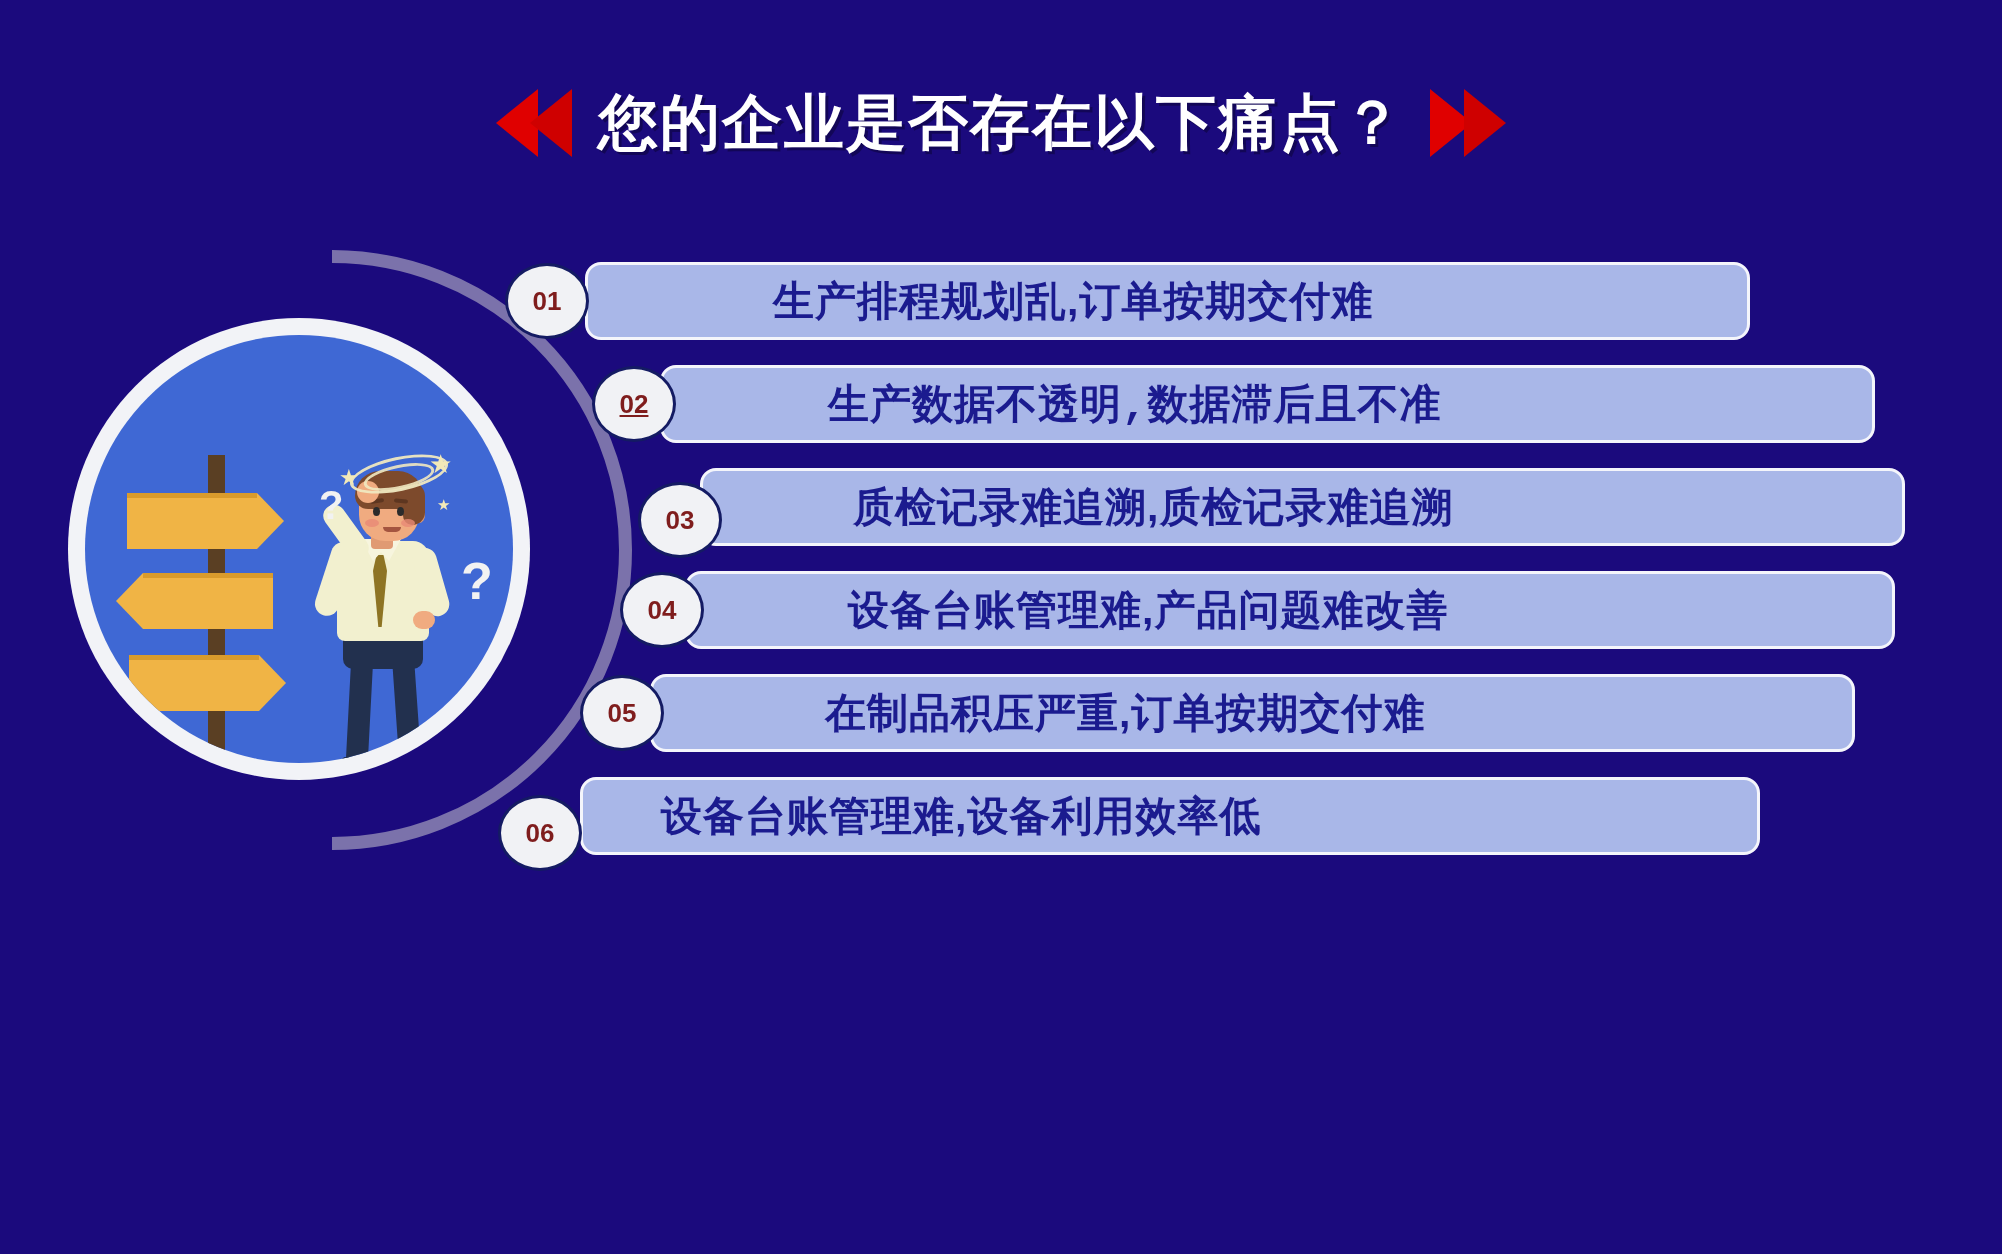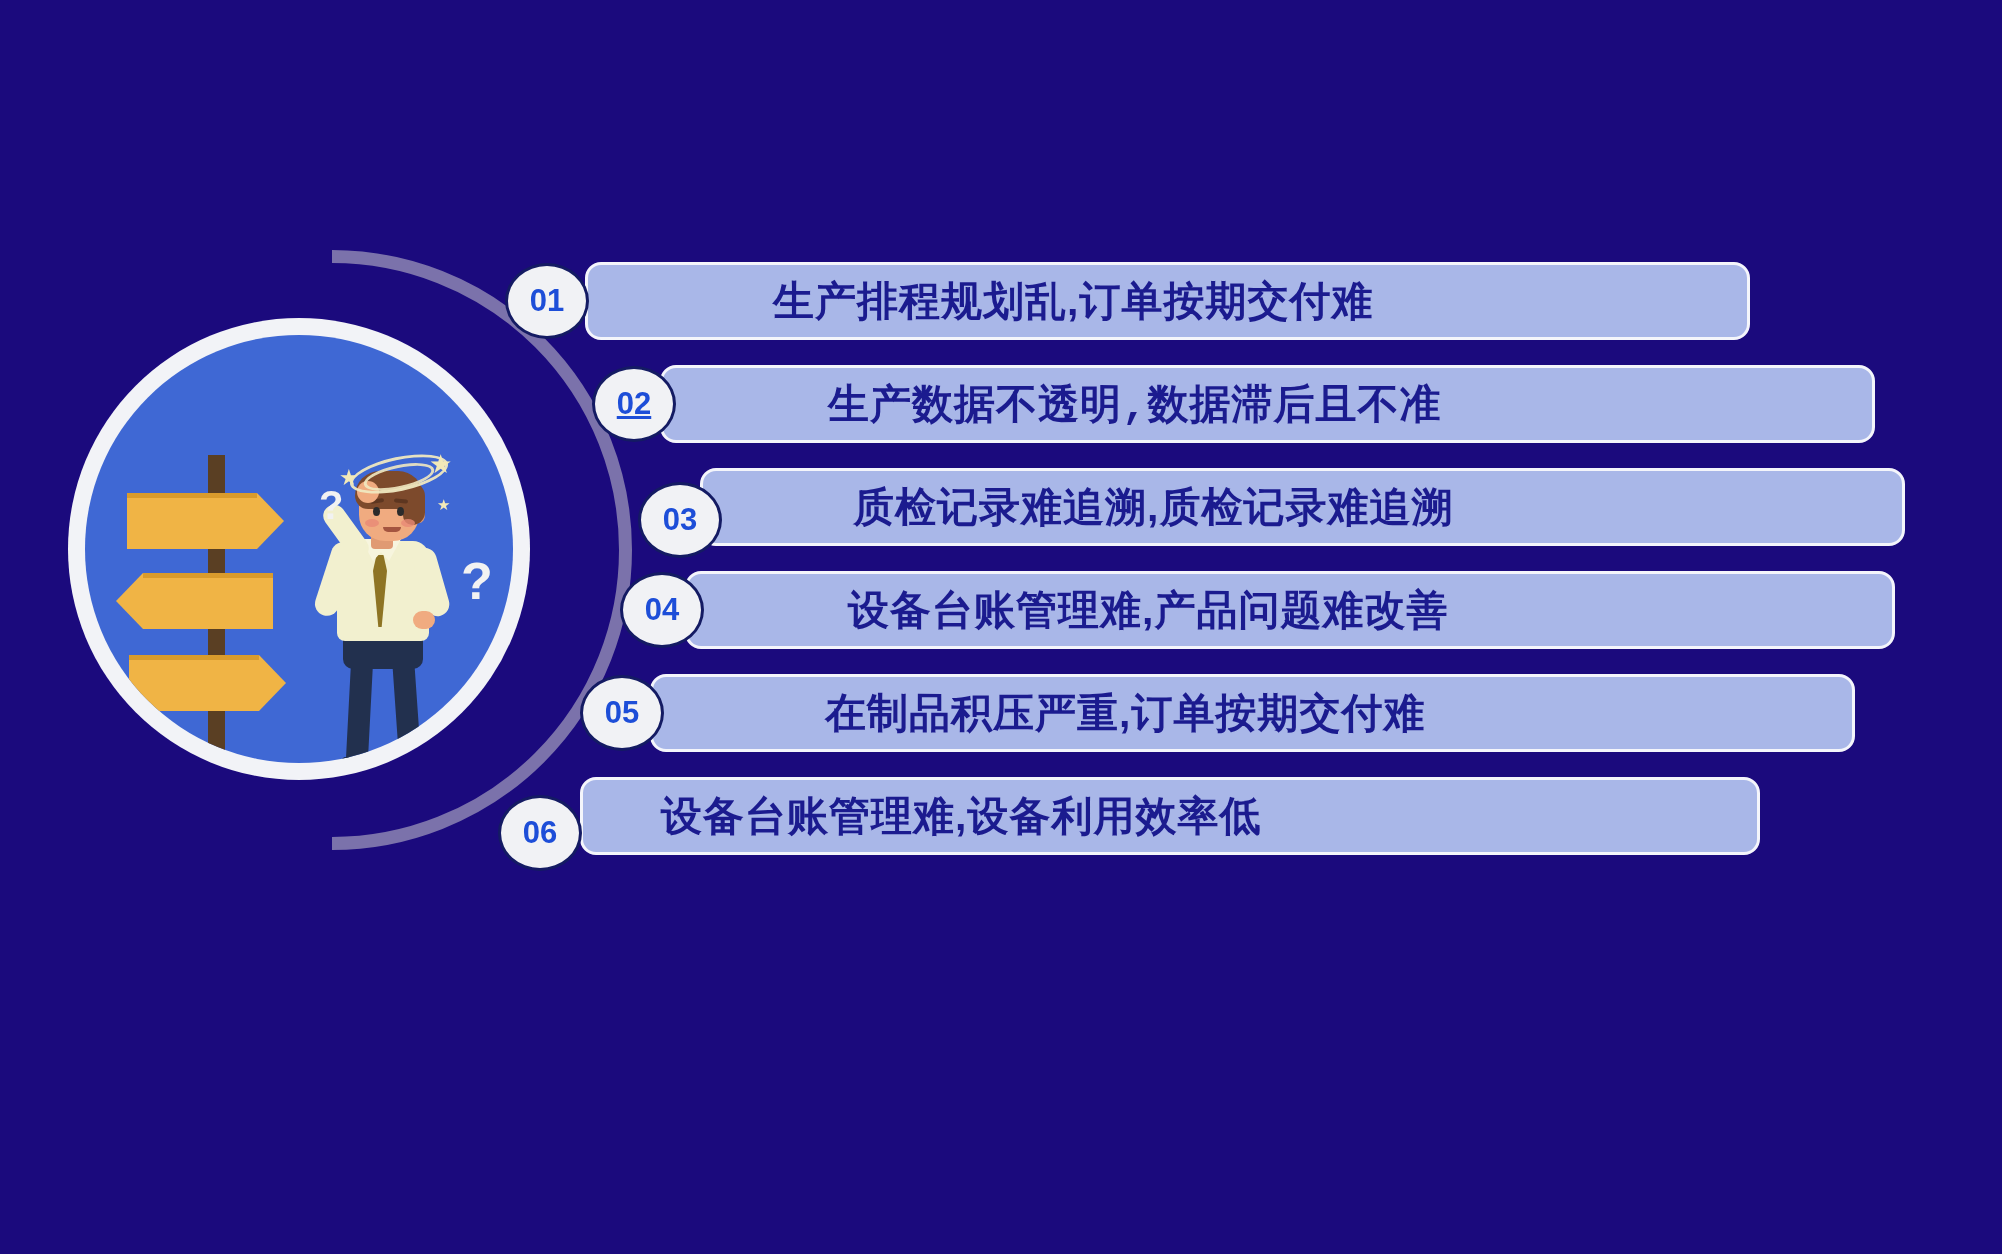--- a/index.html
+++ b/index.html
@@ -229,31 +229,42 @@
     letter-spacing:1px;
     white-space:nowrap;
   }
   .badge{
     position:absolute;
     width:84px; height:76px;
     border-radius:50%;
     background:#f1f2f5;
     border:3px solid #141b63;
     display:flex; align-items:center; justify-content:center;
-    color:#1d4ed8;
-    font-size:31px;
+    color:#7f1d1d;
+    font-size:26px;
     font-weight:bold;
     z-index:3;
   }
 </style>
 </head>
 <body>
 
 <div id="slide">
 
+  <div id="title-row">
+    <span class="arrow-pair">
+      <span class="tri tri-l"></span>
+      <span class="tri tri-l a2"></span>
+    </span>
+    <span id="title-text">您的企业是否存在以下痛点？</span>
+    <span class="arrow-pair">
+      <span class="tri tri-r"></span>
+      <span class="tri tri-r a2"></span>
+    </span>
+  </div>
 
   <div id="arc-outer"></div>
 
   <div id="illustration">
     <div id="ill-whitering"></div>
     <div id="ill-bluedisc">
 
       <div class="post-pole"></div>
       <div class="sign" id="sign1">
           <span class="tipR"></span>

